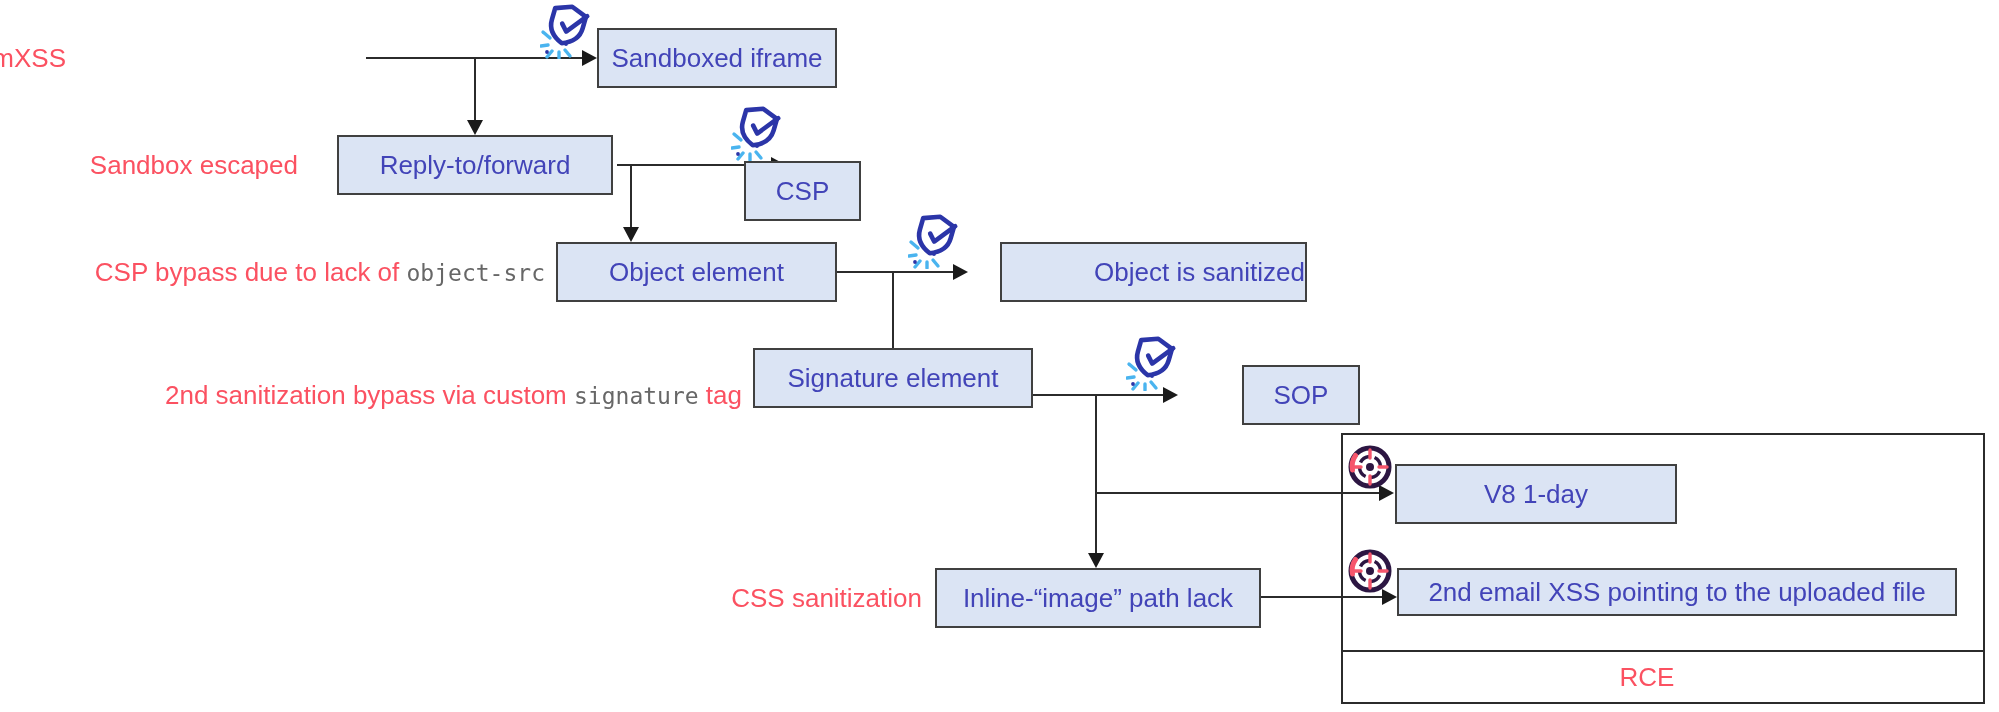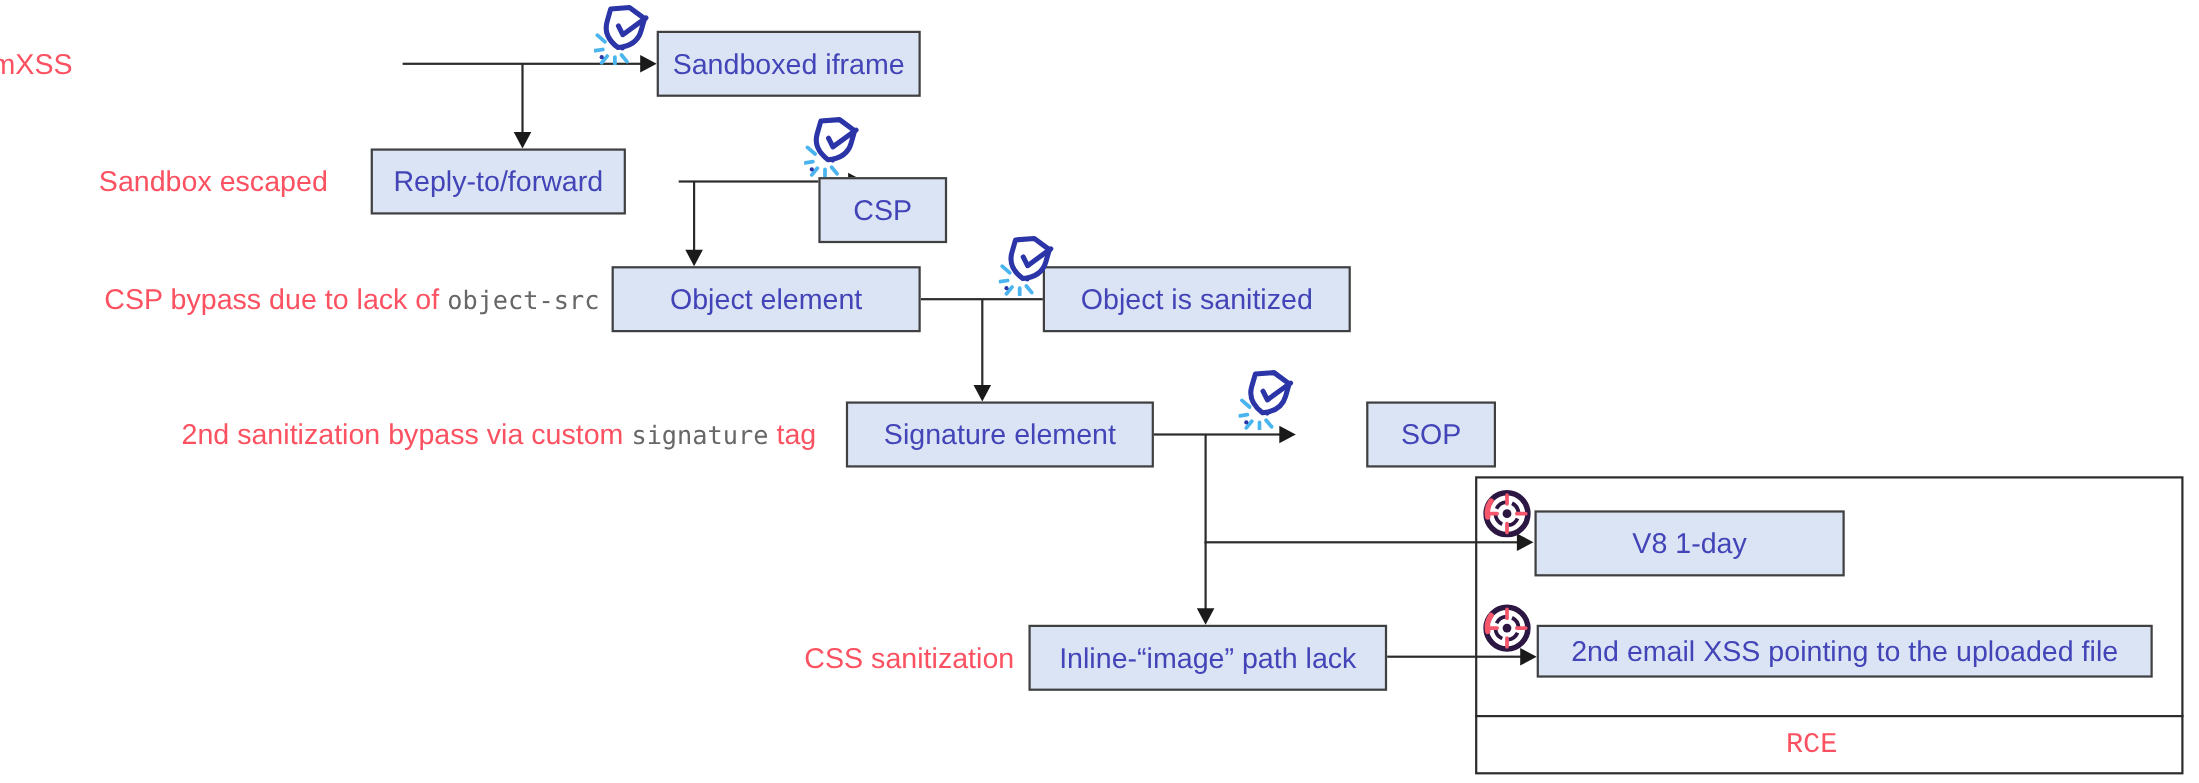--- a/index.html
+++ b/index.html
@@ -115,38 +115,38 @@
   <div class="ad" style="left:1088px; top:553px;"></div>
 
   <div class="hl" style="left:1095px; top:492px; width:286px;"></div>
   <div class="ar" style="left:1379px; top:485px;"></div>
 
   <div class="hl" style="left:1261px; top:596px; width:123px;"></div>
   <div class="ar" style="left:1382px; top:589px;"></div>
 
   <div class="container-box" style="left:1341px; top:433px; width:644px; height:271px;"></div>
   <div class="hl" style="left:1341px; top:650px; width:644px; background:#2b2b2b;"></div>
-  <div class="rce-zone" style="left:1341px; top:652px; width:612px; height:50px;font-family:Liberation Mono, monospace;">RCE</div>
+  <div class="rce-zone" style="left:1341px; top:652px; width:612px; height:50px;">RCE</div>
 
   <div class="node" style="left:597px;  top:28px;  width:240px; height:60px;">
       <span>Sandboxed iframe</span>
     </div>
-  <div class="node" style="left:337px;  top:135px; width:232px; height:60px;">
+  <div class="node" style="left:337px;  top:135px; width:276px; height:60px;">
       <span>Reply-to/forward</span>
     </div>
   <div class="node" style="left:744px;  top:135px; width:117px; height:60px;margin-top:26px;">
       <span>CSP</span>
     </div>
   <div class="node" style="left:556px;  top:242px; width:281px; height:60px;">
       <span>Object element</span>
     </div>
-  <div class="node" style="left:948px;  top:242px; width:280px; height:60px;">
+  <div class="node" style="left:1000px;  top:242px; width:307px; height:60px;justify-content:flex-end;">
       <span>Object is sanitized</span>
     </div>
-  <div class="node" style="left:753px;  top:365px; width:280px; height:60px;margin-left:16px;">
+  <div class="node" style="left:753px;  top:348px; width:280px; height:60px;">
       <span>Signature element</span>
     </div>
   <div class="node" style="left:1242px; top:365px; width:118px; height:60px;">
       <span>SOP</span>
     </div>
   <div class="node" style="left:1395px; top:464px; width:282px; height:60px;text-align:center;">
       <span>V8 1-day</span>
     </div>
   <div class="node" style="left:935px;  top:568px; width:326px; height:60px;">
       <span>Inline-“image” path lack</span>

